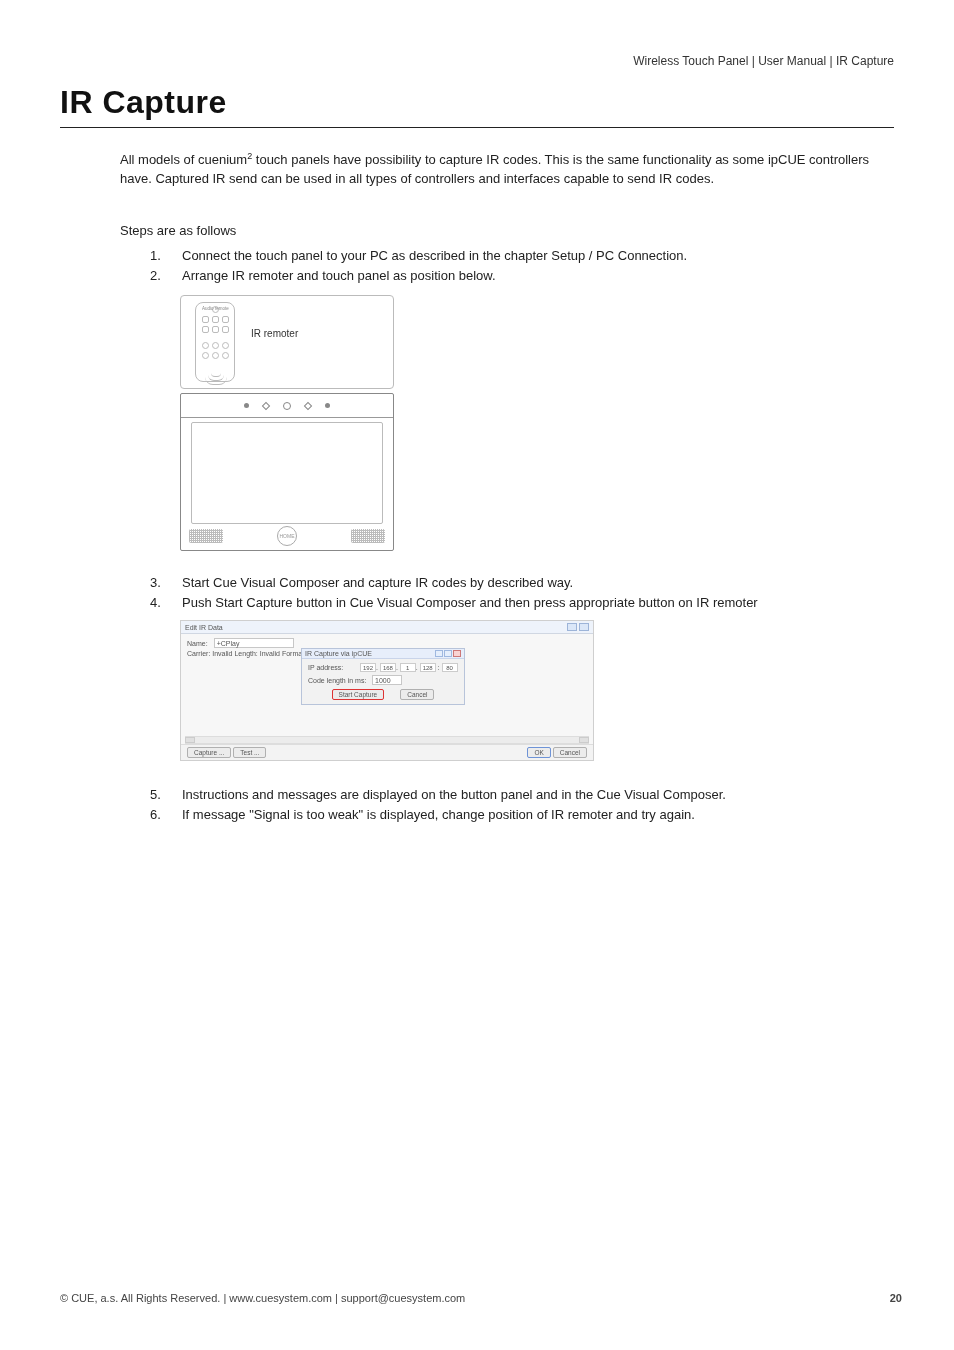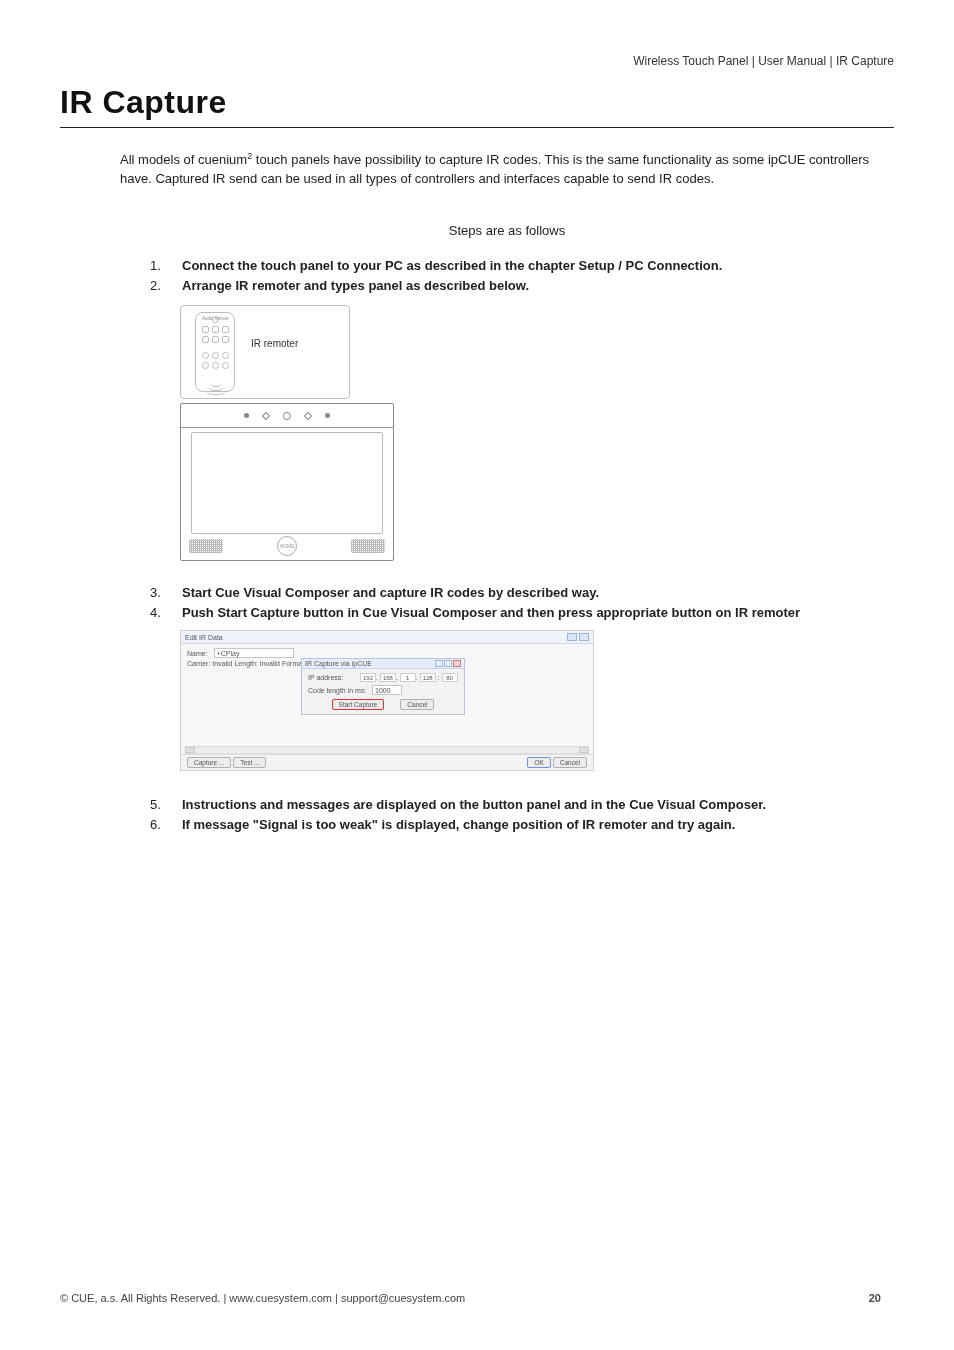--- a/index.html
+++ b/index.html
@@ -4,27 +4,27 @@
 <style>
   * { box-sizing: border-box; margin: 0; padding: 0; }
   html, body { width: 954px; height: 1350px; background: #fff; font-family: "Segoe UI", "Trebuchet MS", Tahoma, sans-serif; color: #222; }
   .page { position: relative; width: 954px; height: 1350px; padding: 54px 60px 22px 60px; }
   .header-line { text-align: right; font-size: 12px; color: #333; margin-bottom: 16px; }
   .title { font-size: 32px; font-weight: 700; color: #111; margin-bottom: 6px; letter-spacing: 0.5px; }
   .title-rule { border: 0; border-top: 1px solid #222; margin-bottom: 22px; }
   .content { margin-left: 60px; }
   .intro { font-size: 13px; line-height: 1.45; max-width: 770px; margin-bottom: 34px; }
   sup { font-size: 9px; }
-  .steps-lead { font-size: 13px; margin-bottom: 18px; text-align: center; }
+  .steps-lead { font-size: 13px; margin-bottom: 8px; }
   ol.main-list { list-style: none; padding-left: 30px; font-size: 13px; }
   ol.main-list > li { display: flex; gap: 18px; line-height: 1.5; }
   ol.main-list > li .num { min-width: 14px; }
-  ol.main-list > li .txt { flex: 1; font-weight: bold; }
+  ol.main-list > li .txt { flex: 1; }
   .fig { margin: 10px 0 22px 60px; }
-  .figA { width: 170px; height: 94px; border: 1px solid #bbb; border-radius: 4px; padding: 6px 6px 6px 70px; position: relative; }
+  .figA { width: 214px; height: 94px; border: 1px solid #bbb; border-radius: 4px; padding: 6px 6px 6px 70px; position: relative; }
   .remote { position: absolute; left: 14px; top: 6px; width: 40px; height: 80px; border: 1px solid #bbb; border-radius: 8px; background: #fff; }
   .remote .lbl { position: absolute; top: 3px; left: 6px; font-size: 4.5px; color: #888; }
   .btnrow { display: flex; justify-content: center; gap: 3px; margin-top: 3px; }
   .rb { width: 7px; height: 7px; border: 1px solid #bbb; border-radius: 2px; }
   .rbc { width: 7px; height: 7px; border: 1px solid #bbb; border-radius: 50%; }
   .waves { position: absolute; bottom: -2px; left: 10px; width: 20px; height: 10px; }
   .waves span { position: absolute; left: 50%; transform: translateX(-50%); border: 1px solid #bbb; border-top: none; border-left: none; border-right: none; border-radius: 0 0 20px 20px; }
   .waves .w1 { width: 10px; height: 4px; top: 0; }
   .waves .w2 { width: 16px; height: 6px; top: 2px; }
   .waves .w3 { width: 22px; height: 8px; top: 4px; }
@@ -58,21 +58,21 @@
   .dlg .btnrow2 { display: flex; gap: 16px; justify-content: center; margin-top: 4px; }
   .dlg .btn { padding: 1px 6px; border: 1px solid #b0b0b0; background: #ececec; font-size: 6.5px; border-radius: 2px; }
   .dlg .btn.red { border: 1.5px solid #d33; }
   .figC .bottombar { display: flex; justify-content: space-between; align-items: center; padding: 4px 6px; background: #f3f3f3; border-top: 1px solid #ddd; }
   .figC .bbtn { padding: 1px 6px; border: 1px solid #b0b0b0; background: #ececec; font-size: 6.5px; border-radius: 2px; }
   .figC .bbtn.ok { border-color: #6e93d6; }
   .scroll-track { height: 8px; background: #ececec; border-top: 1px solid #ddd; border-bottom: 1px solid #ddd; position: relative; }
   .scroll-track::before, .scroll-track::after { content: ""; position: absolute; top: 0; width: 10px; height: 100%; background: #e0e0e0; border: 1px solid #ccc; box-sizing: border-box; }
   .scroll-track::before { left: 0; }
   .scroll-track::after { right: 0; }
-  .footer { position: absolute; bottom: 46px; left: 60px; right: 73px; display: flex; justify-content: space-between; font-size: 11px; color: #444; }
+  .footer { position: absolute; bottom: 46px; left: 60px; right: 52px; display: flex; justify-content: space-between; font-size: 11px; color: #444; }
   .footer .pg { font-weight: 700; }
 </style>
 </head>
 <body>
 
 <div class="page">
 
   <div class="header-line">
     <span>Wireless Touch Panel</span>
     <span> | </span>
@@ -92,21 +92,21 @@
 
     <p class="steps-lead">Steps are as follows</p>
 
     <ol class="main-list">
       <li>
         <span class="num">1.</span>
         <span class="txt">Connect the touch panel to your PC as described in the chapter Setup / PC Connection.</span>
       </li>
       <li>
         <span class="num">2.</span>
-        <span class="txt">Arrange IR remoter and types panel as described below.</span>
+        <span class="txt">Arrange IR remoter and touch panel as position below.</span>
       </li>
     </ol>
 
     <div class="fig">
       <div class="figA">
         <div class="remote">
           <span class="lbl">Audio remote</span>
           <div class="btnrow">
               <span class="rbc"></span>
             </div>

